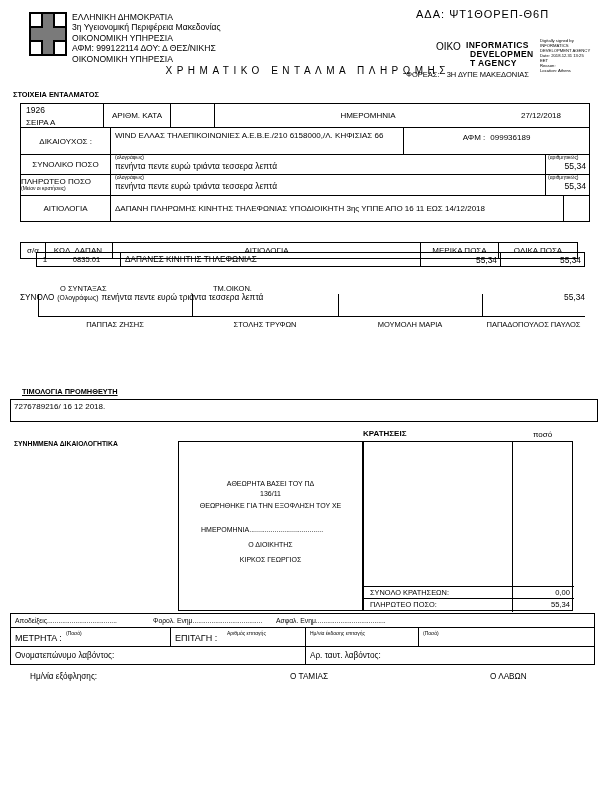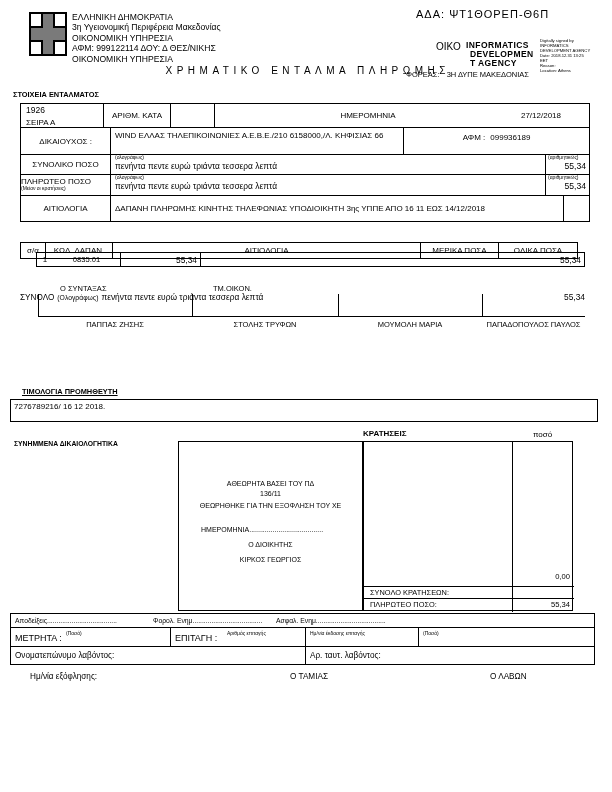--- a/index.html
+++ b/index.html
@@ -133,20 +133,21 @@
     <div class="cell ctr sm" style="width:25px;">σ/α</div>
     <div class="cell ctr sm" style="width:67px;">ΚΩΔ. ΔΑΠΑΝ.</div>
     <div class="cell ctr sm" style="width:308px;">ΑΙΤΙΟΛΟΓΙΑ</div>
     <div class="cell ctr sm" style="width:78px;">ΜΕΡΙΚΑ ΠΟΣΑ</div>
     <div class="cell ctr sm" style="flex:1;">ΟΛΙΚΑ ΠΟΣΑ</div>
   </div>
 
   <div class="abs row bx" style="left:36px;top:252px;width:549px;height:15px;">
     <div class="cell ctr" style="width:16px;font-size:8px;border-right:none;">1</div>
     <div class="cell ctr" style="width:68px;font-size:7.6px;">0835.01</div>
+    <div class="cell vctr" style="width:300px;font-size:8.2px;padding-left:4px;">ΔΑΠΑΝΕΣ ΚΙΝΗΤΗΣ ΤΗΛΕΦΩΝΙΑΣ</div>
     <div class="cell vctr" style="width:80px;font-size:8.4px;justify-content:flex-end;padding-right:3px;">55,34</div>
     <div class="cell vctr" style="flex:1;font-size:8.4px;justify-content:flex-end;padding-right:3px;">55,34</div>
   </div>
 
   <div class="abs row" style="left:20px;top:268px;width:565px;align-items:baseline;margin-top:24px;">
     <span style="font-size:8.2px;">ΣΥΝΟΛΟ</span>
     <span class="xs" style="margin-left:3px;">(Ολογράφως)</span>
     <span style="font-size:8.4px;margin-left:3px;">πενήντα πεντε  ευρώ τριάντα τεσσερα λεπτά</span>
     <span style="font-size:8.4px;margin-left:auto;">55,34</span>
   </div>
@@ -182,21 +183,21 @@
     <div class="abs nw" style="left:22px;top:84px;font-size:7px;">ΗΜΕΡΟΜΗΝΙΑ......................................</div>
     <div class="abs nw" style="left:0;top:99px;width:100%;text-align:center;font-size:7px;">Ο ΔΙΟΙΚΗΤΗΣ</div>
     <div class="abs nw" style="left:0;top:114px;width:100%;text-align:center;font-size:7px;">ΚΙΡΚΟΣ ΓΕΩΡΓΙΟΣ</div>
   </div>
 
   <div class="abs bx" style="left:363px;top:441px;width:210px;height:170px;">
     <div class="abs vline" style="left:148px;top:0;height:170px;"></div>
     <div class="abs hline" style="left:0;top:144px;width:210px;"></div>
     <div class="abs hline" style="left:0;top:156px;width:210px;"></div>
     <div class="abs nw" style="left:6px;top:146px;font-size:7.4px;">ΣΥΝΟΛΟ ΚΡΑΤΗΣΕΩΝ:</div>
-    <div class="abs rt" style="left:148px;top:130px;width:58px;font-size:7.6px;">0,00</div>
+    <div class="abs rt" style="left:148px;top:146px;width:58px;font-size:7.6px;">0,00</div>
     <div class="abs nw" style="left:6px;top:158px;font-size:7.4px;">ΠΛΗΡΩΤΕΟ ΠΟΣΟ:</div>
     <div class="abs rt" style="left:148px;top:158px;width:58px;font-size:7.6px;">55,34</div>
   </div>
 
   <div class="abs bx" style="left:10px;top:613px;width:585px;height:15px;">
     <span class="abs xs nw" style="left:4px;top:3px;">Αποδείξεις.....................................</span>
     <span class="abs xs nw" style="left:142px;top:3px;">Φορολ. Ενημ.....................................</span>
     <span class="abs xs nw" style="left:265px;top:3px;">Ασφαλ. Ενημ.....................................</span>
   </div>
 

